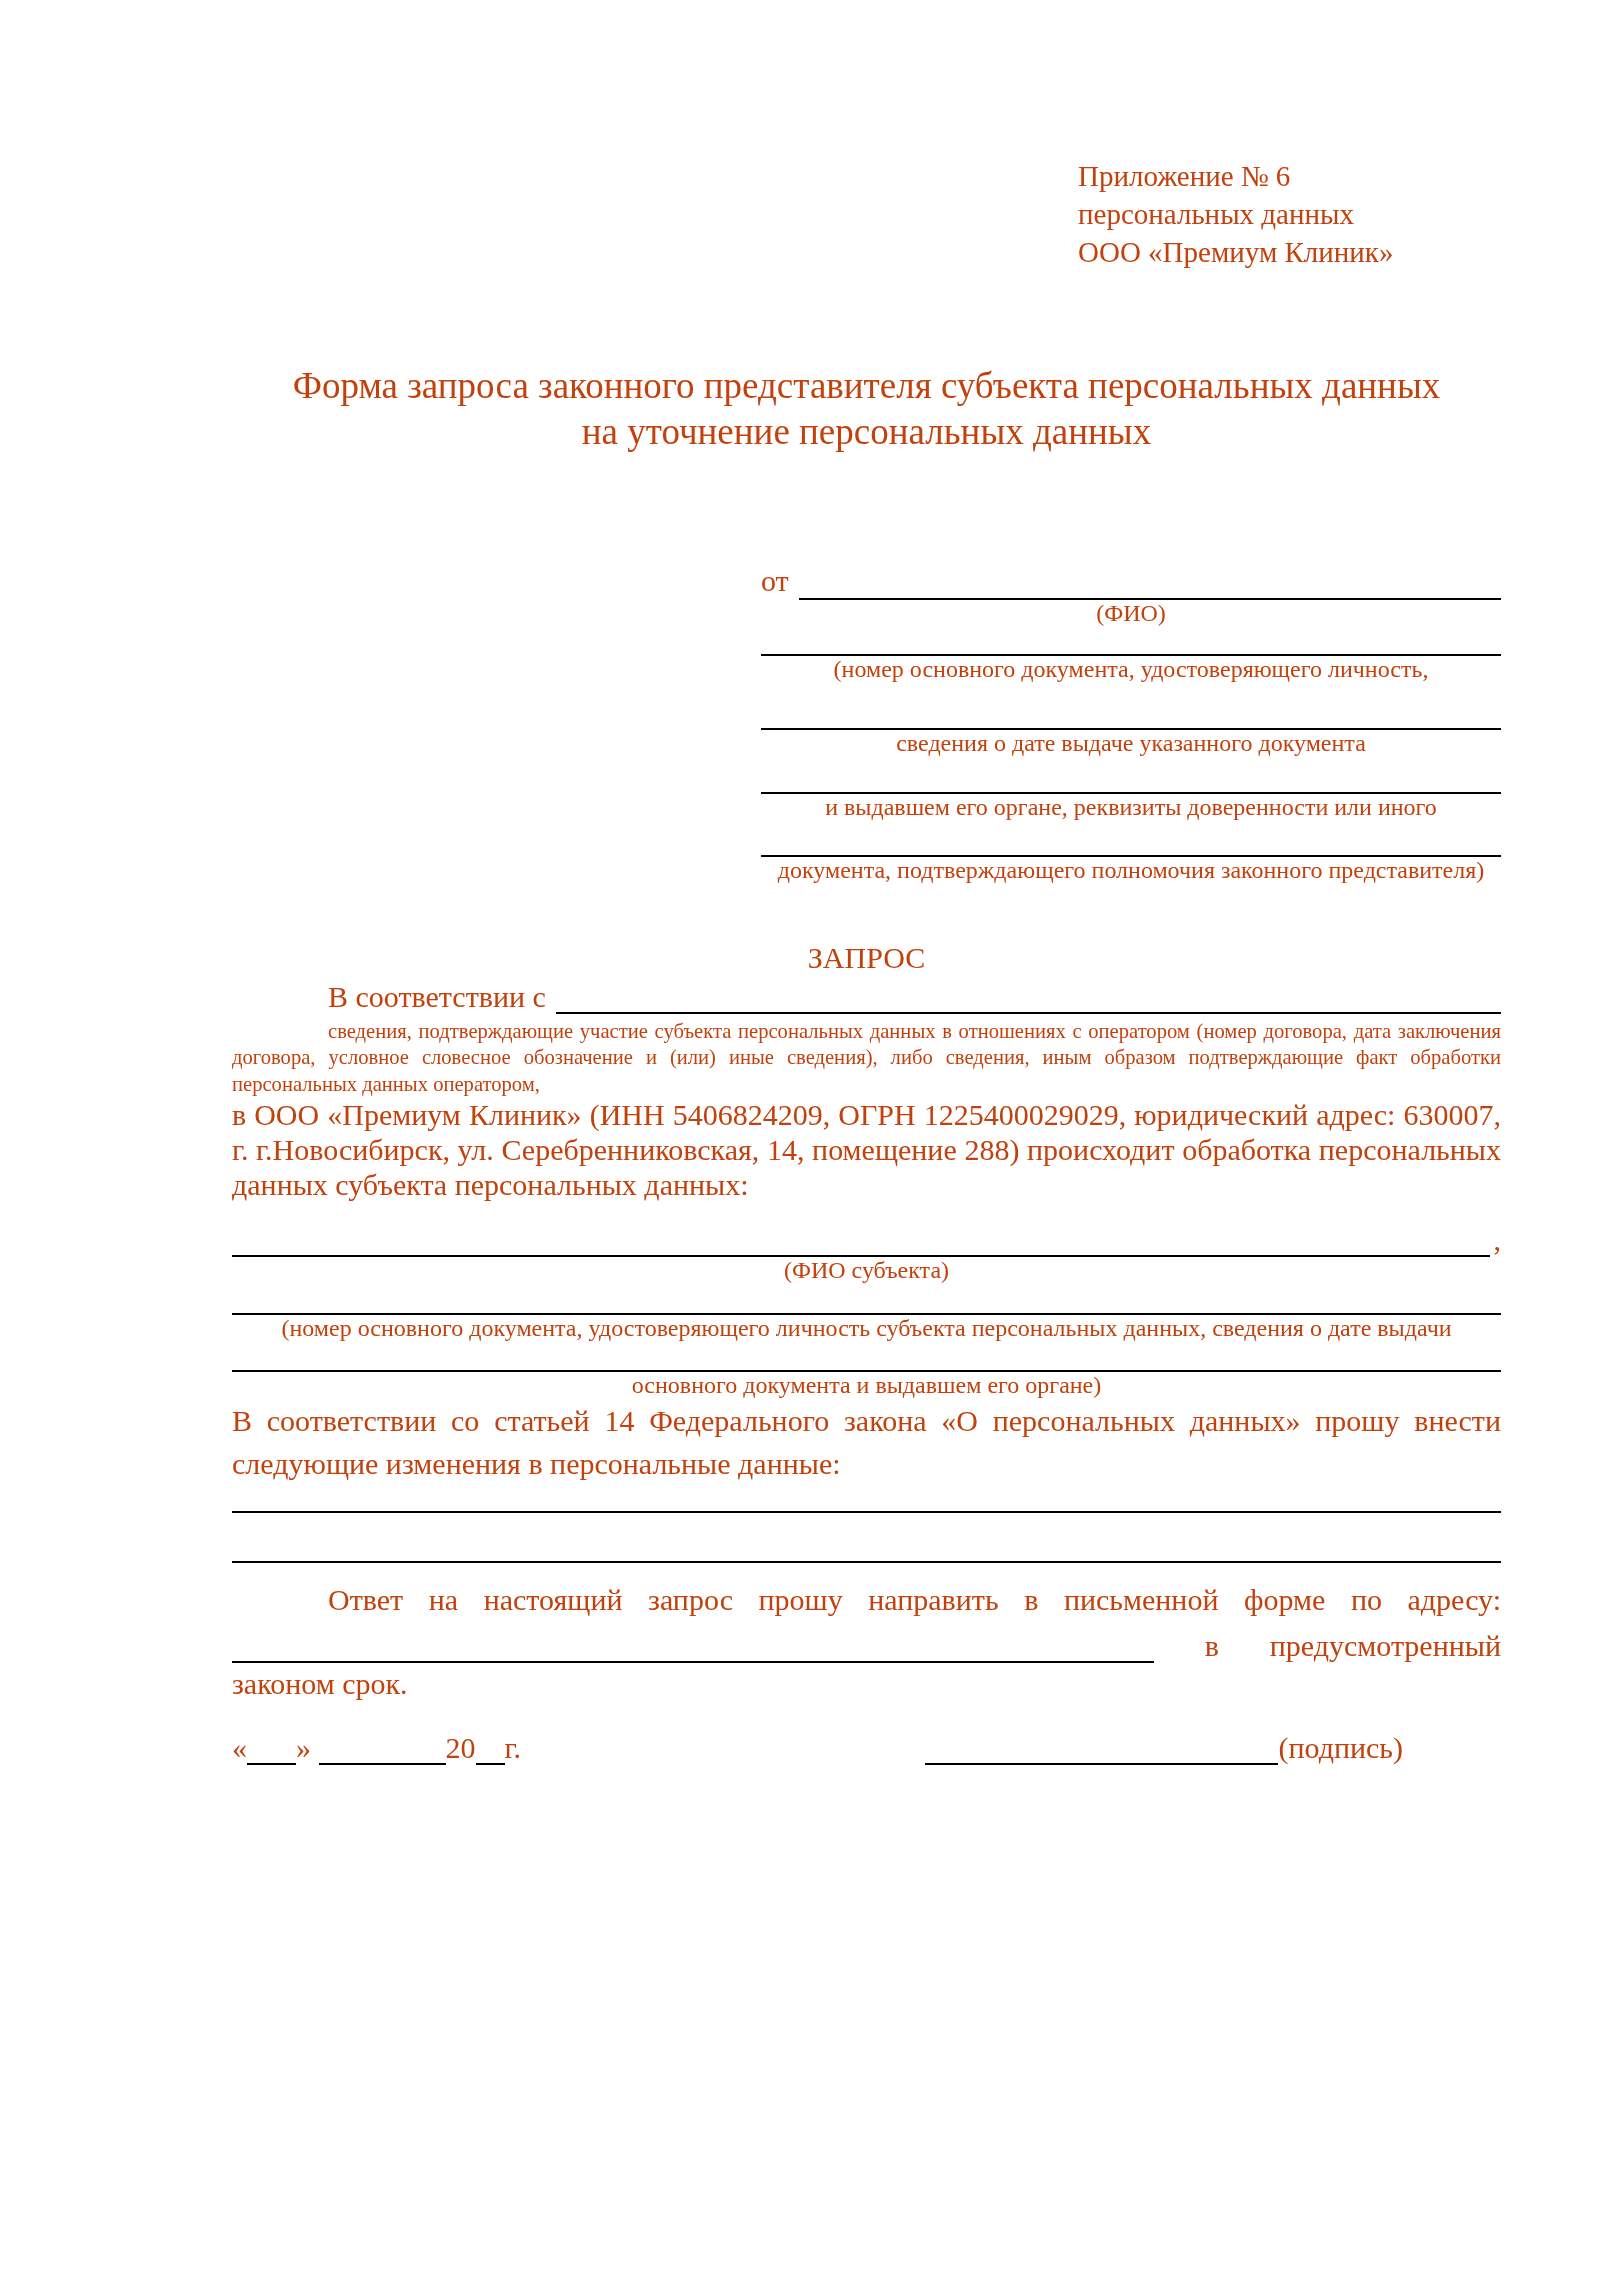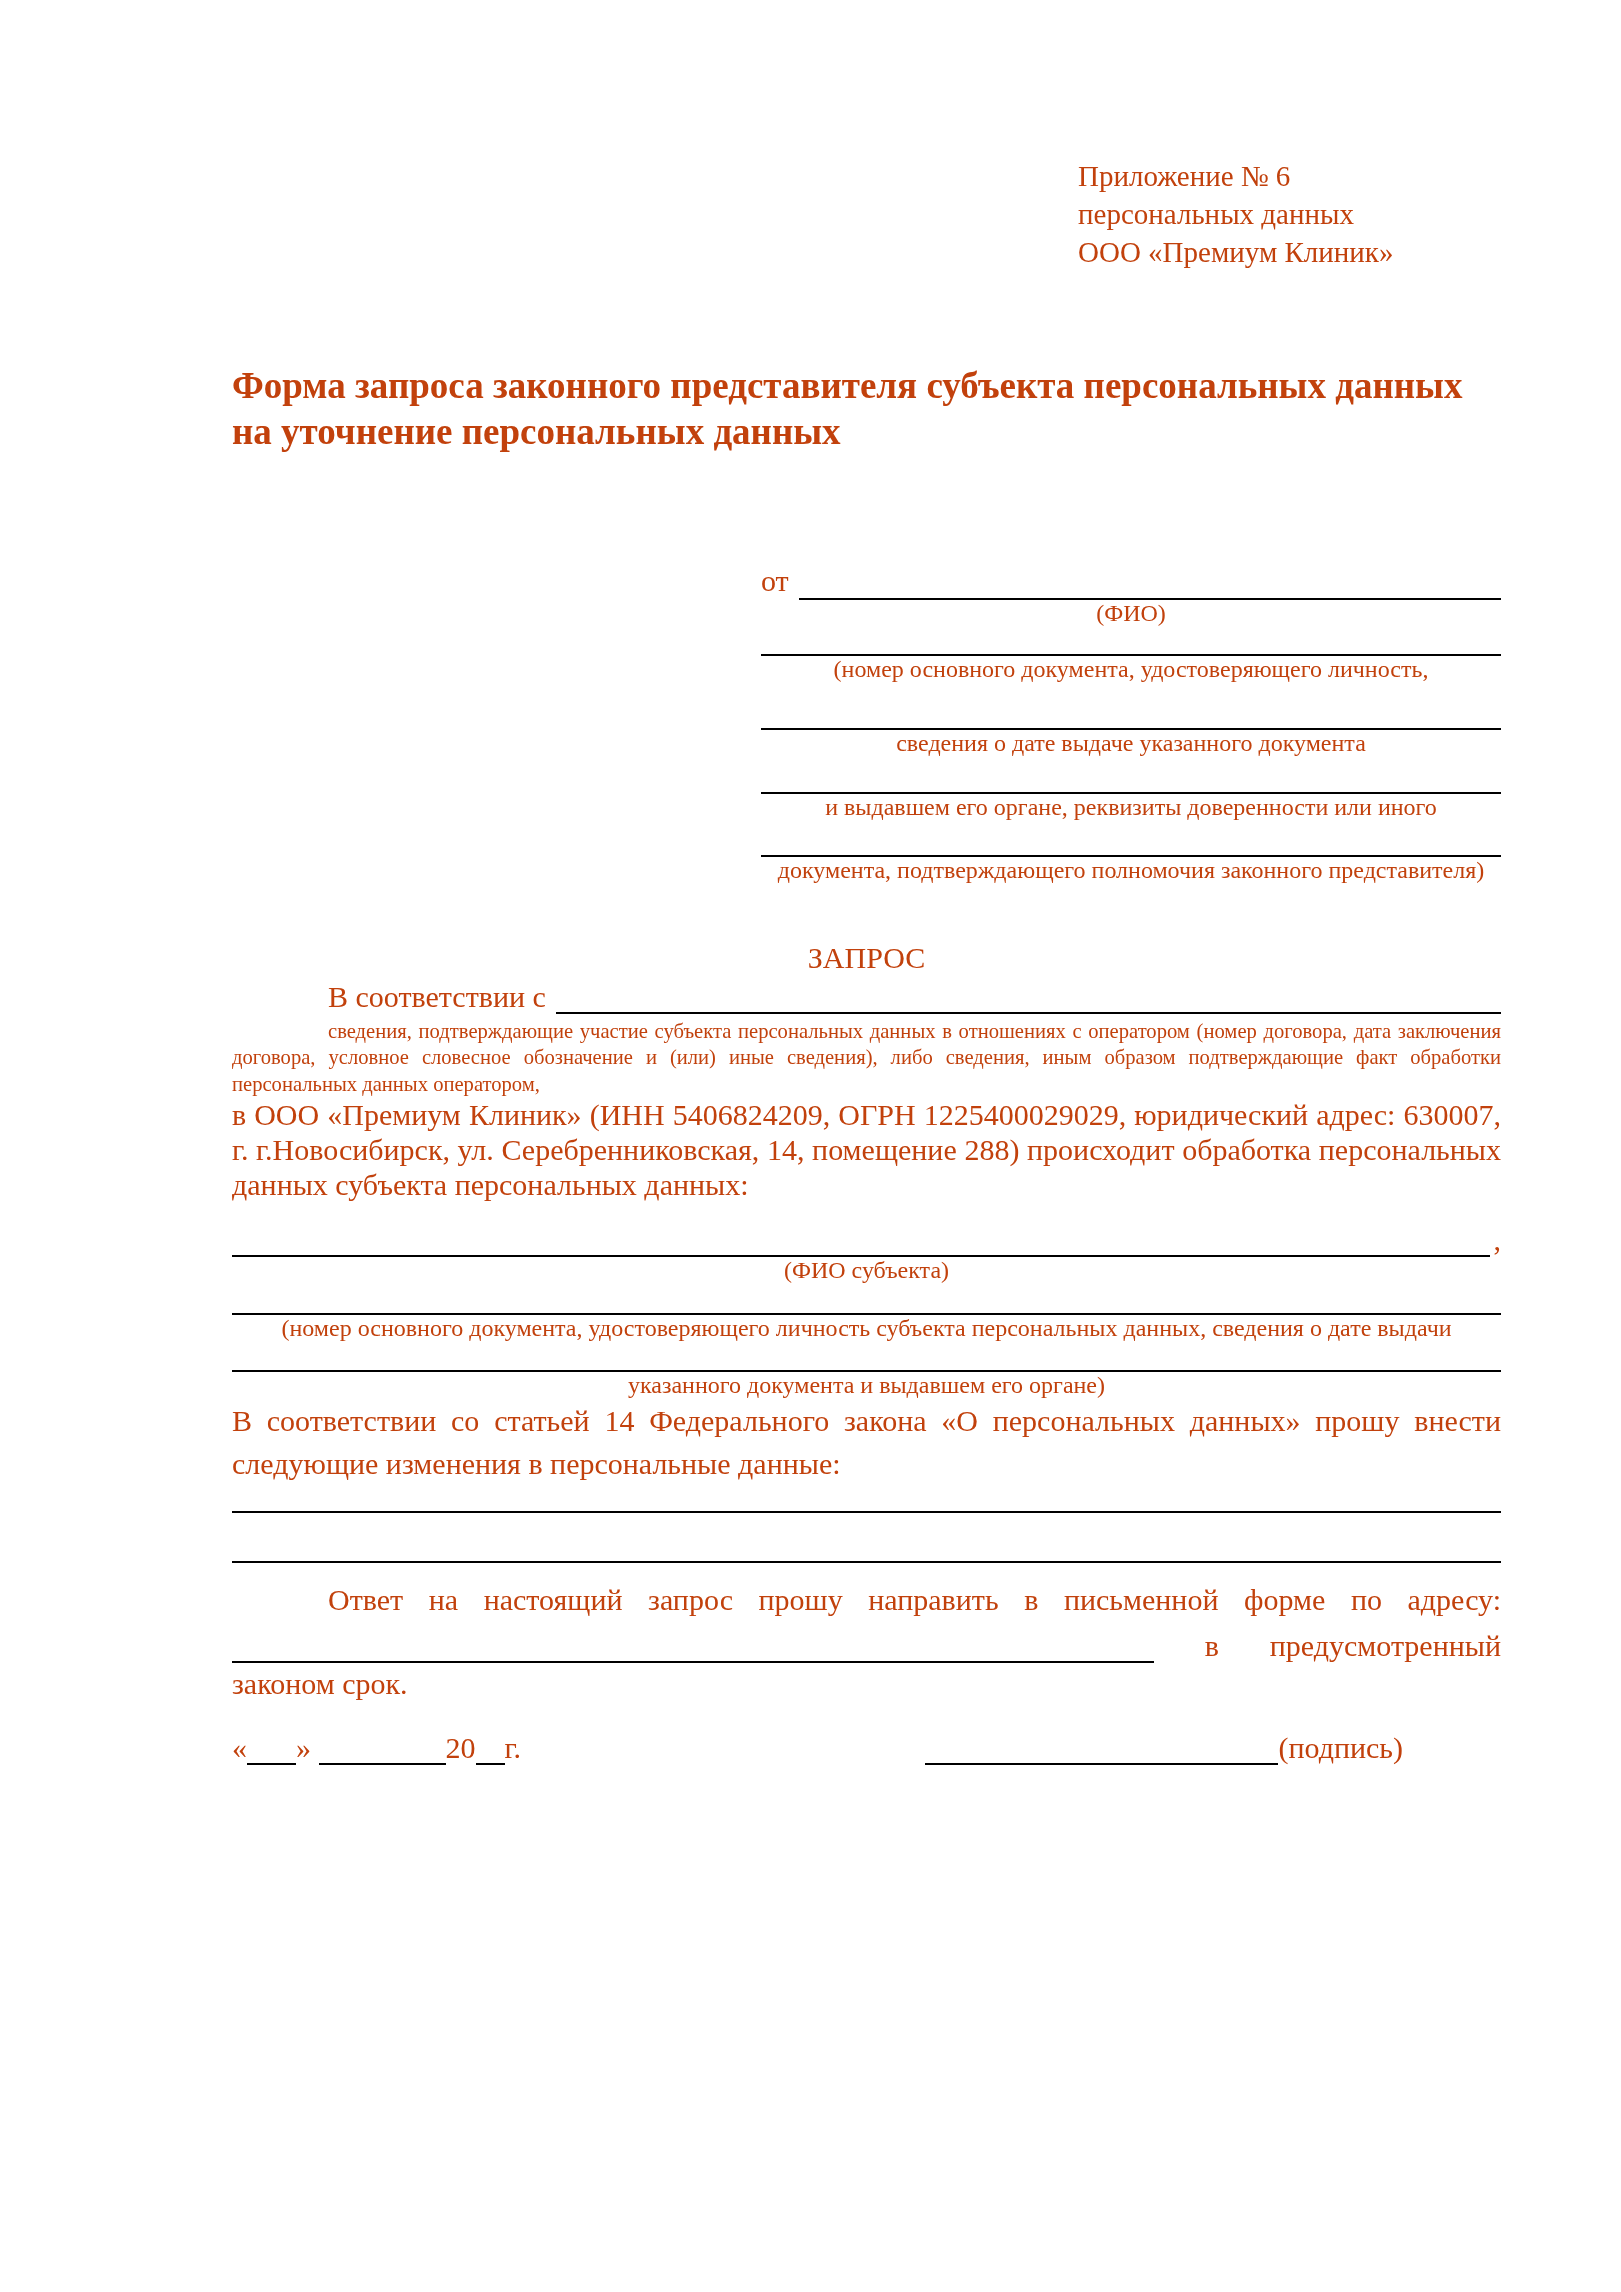--- a/index.html
+++ b/index.html
@@ -11,21 +11,21 @@
     font-family:"Liberation Serif","DejaVu Serif",serif;
     color:#c2410c;
     overflow:hidden;
   }
   .content{position:absolute;left:232px;top:157px;width:1269px;}
 
   
   .hdr{margin-left:846px;font-size:29px;line-height:38px;}
 
   
-  .title{margin-top:92px;font-weight:bold;font-size:37px;line-height:46px;}
+  .title{margin-top:92px;text-align:center;font-weight:normal;font-size:37px;line-height:46px;}
 
   
   .addr{margin-left:529px;margin-top:102px;font-size:30px;line-height:38px;}
   .flexline{display:flex;align-items:flex-end;}
   .from-line{height:43px;}
   .from-line .lbl{margin-right:9.8px;}
   .fill{flex:1 1 auto;border-bottom:2px solid #000;}
   .cap{font-size:24px;line-height:26.5px;text-align:center;font-family:Liberation Serif, serif;}
   .blank{border-bottom:2px solid #000;}
   .h28{height:27.4px;}.h47{height:46px;}.h36{height:35px;}.h30{height:29px;}.h27{height:26.5px;}.h49{height:48px;}
@@ -98,21 +98,21 @@
     <div class="flexline comma-line">
       <span class="fill"></span>
       <span class="comma">,</span>
     </div>
     <div class="cap">(ФИО субъекта)</div>
 
     <div class="blank h30"></div>
     <div class="cap">(номер основного документа, удостоверяющего личность субъекта персональных данных, сведения о дате выдачи</div>
 
     <div class="blank h30"></div>
-    <div class="cap">указанного документа и выдавшем его органе)</div>
+    <div class="cap">основного документа и выдавшем его органе)</div>
 
     <div class="para2">В соответствии со статьей 14 Федерального закона «О персональных данных» прошу внести следующие изменения в персональные данные:</div>
 
     <div class="blank h27"></div>
     <div class="blank h49"></div>
 
     <div class="ans1">Ответ на настоящий запрос прошу направить в письменной форме по адресу:</div>
     <div class="flexline ans2">
       <span class="fill-fixed"></span>
       <span>в</span>

